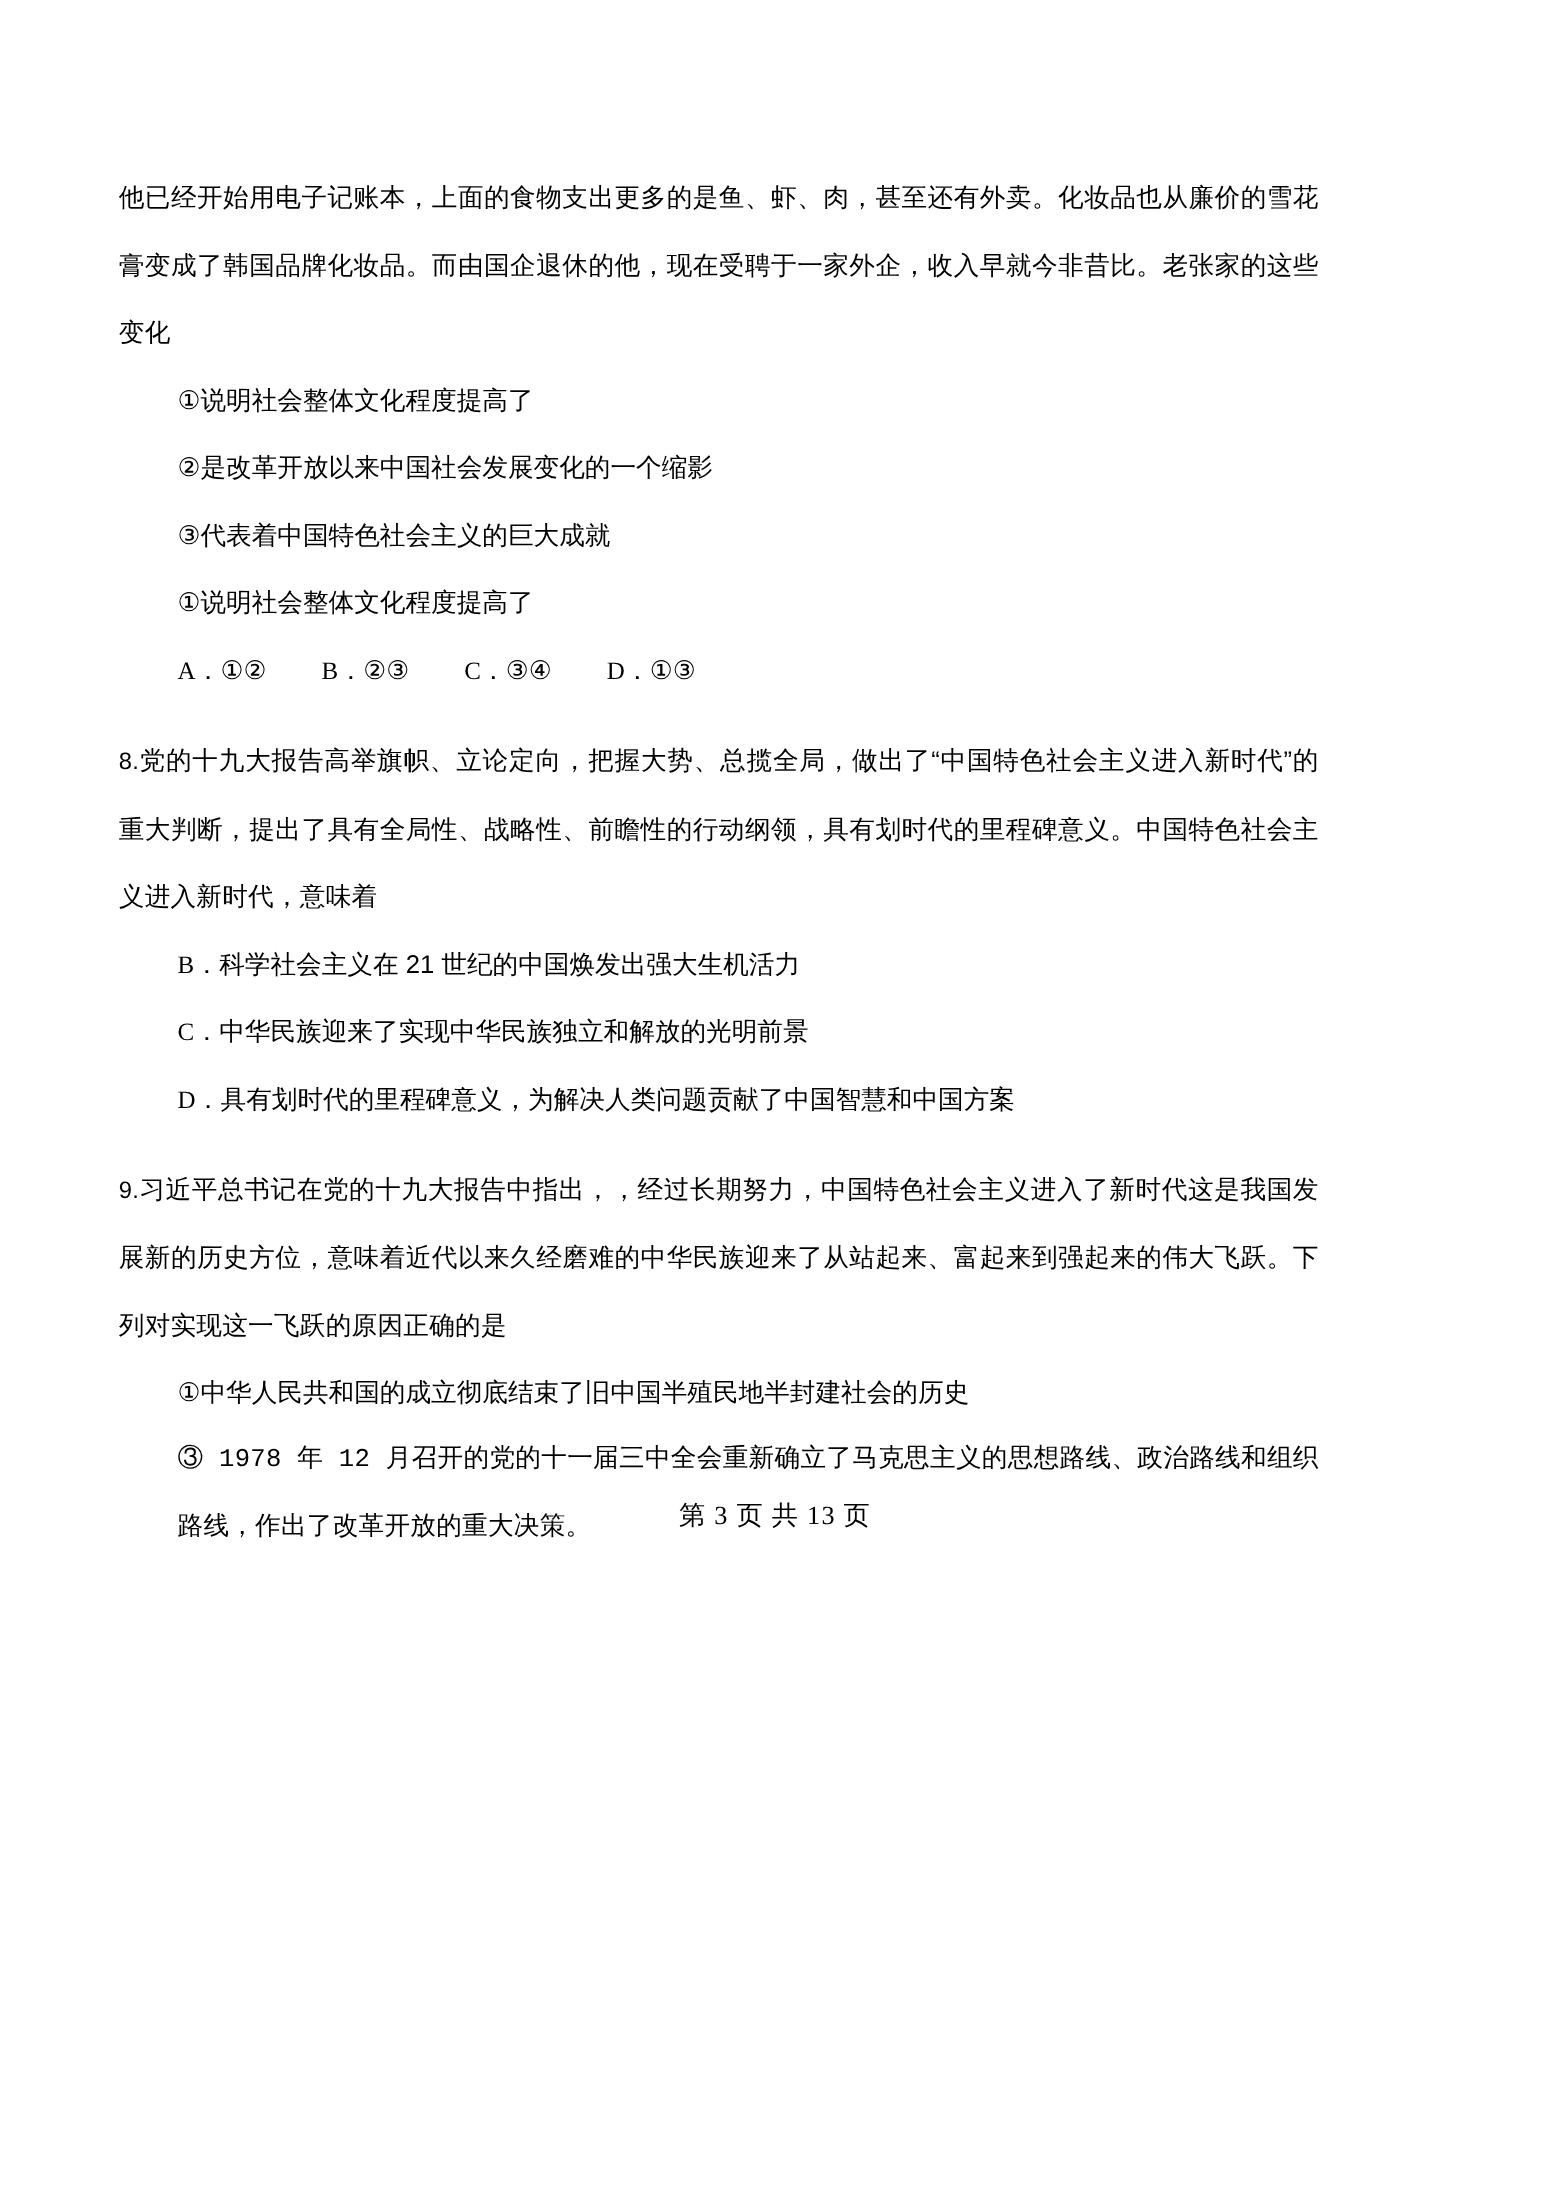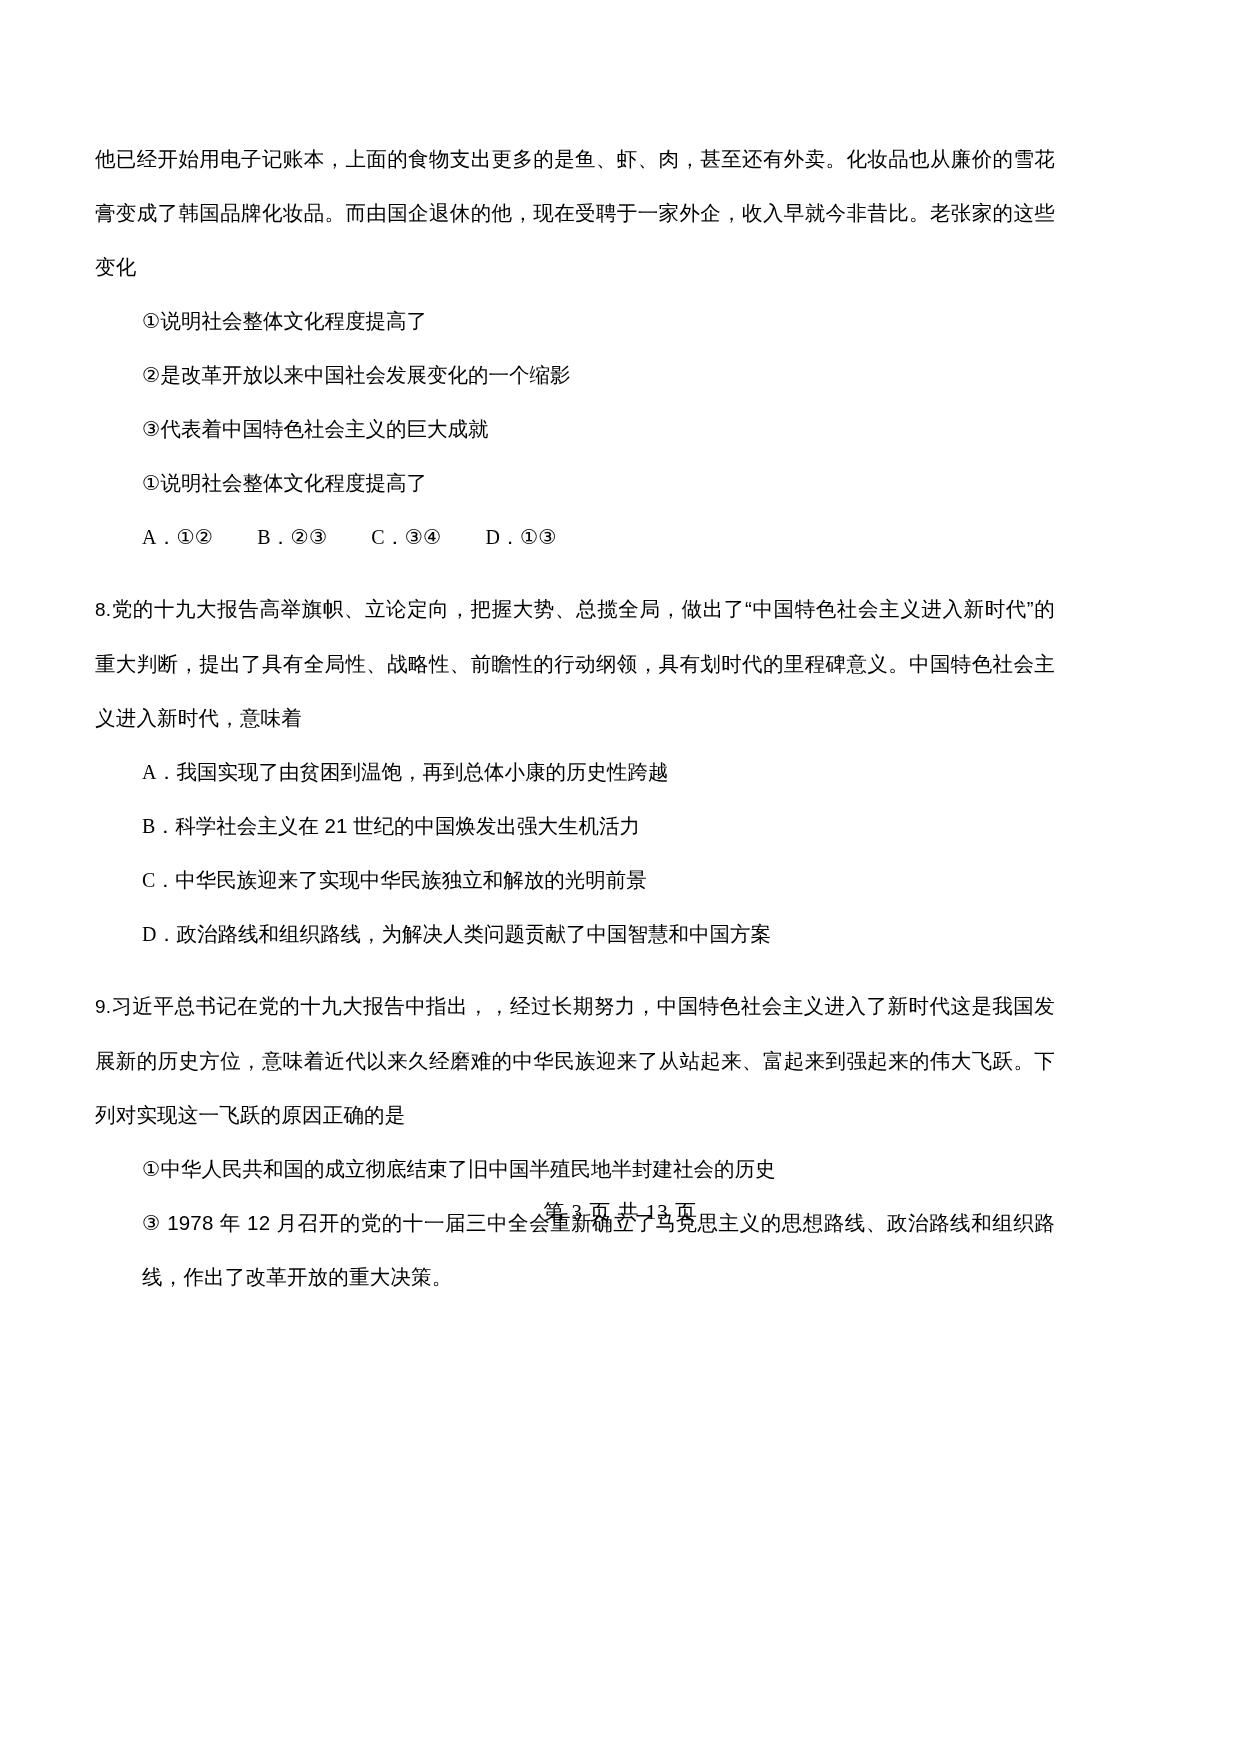--- a/index.html
+++ b/index.html
@@ -95,38 +95,35 @@
 
   <div class="choice-row">
     <span class="lat">A．</span><span>①②</span><span class="choice-gap"></span><span class="lat">B．</span><span>②③</span><span class="choice-gap"></span><span class="lat">C．</span><span>③④</span><span class="choice-gap"></span><span class="lat">D．</span><span>①③</span>
   </div>
 
   <p class="body-text para q">
     <span class="num-lead">8.</span><span>党的十九大报告高举旗帜、立论定向，把握大势、总揽全局，做出了“中国特色社会主义进入新时代”的重大判断，提出了具有全局性、战略性、前瞻性的行动纲领，具有划时代的里程碑意义。中国特色社会主义进入新时代，意味着</span>
   </p>
 
   <p class="sub-item">
-    <span class="lat">A．</span><span>我国实现了由贫困到温饱，再到总体小康的历史性跨越</span>
-  </p>
-  <p class="sub-item">
     <span class="lat">B．</span><span>科学社会主义在 21 世纪的中国焕发出强大生机活力</span>
   </p>
   <p class="sub-item">
     <span class="lat">C．</span><span>中华民族迎来了实现中华民族独立和解放的光明前景</span>
   </p>
   <p class="sub-item">
-    <span class="lat">D．</span><span>政治路线和组织路线，为解决人类问题贡献了中国智慧和中国方案</span>
+    <span class="lat">D．</span><span>具有划时代的里程碑意义，为解决人类问题贡献了中国智慧和中国方案</span>
   </p>
 
   <p class="body-text para q">
     <span class="num-lead">9.</span><span>习近平总书记在党的十九大报告中指出，，经过长期努力，中国特色社会主义进入了新时代这是我国发展新的历史方位，意味着近代以来久经磨难的中华民族迎来了从站起来、富起来到强起来的伟大飞跃。下列对实现这一飞跃的原因正确的是</span>
   </p>
 
   <p class="sub-item">①中华人民共和国的成立彻底结束了旧中国半殖民地半封建社会的历史</p>
-  <p class="body-text para" style="padding-left:47px;text-indent:0;">③ 1978 年 12 月召开的党的十一届三中全会重新确立了马克思主义的思想路线、政治路线和组织路线，作出了改革开放的重大决策。</p>
+  <p class="body-text para" style="padding-left:47px;text-indent:0;font-family:Liberation Mono, monospace;">③ 1978 年 12 月召开的党的十一届三中全会重新确立了马克思主义的思想路线、政治路线和组织路线，作出了改革开放的重大决策。</p>
 
   <div class="footer">
     <span>第</span>
     <span class="fnum">3</span>
     <span>页 共</span>
     <span class="fnum">13</span>
     <span>页</span>
   </div>
 
 </div>

